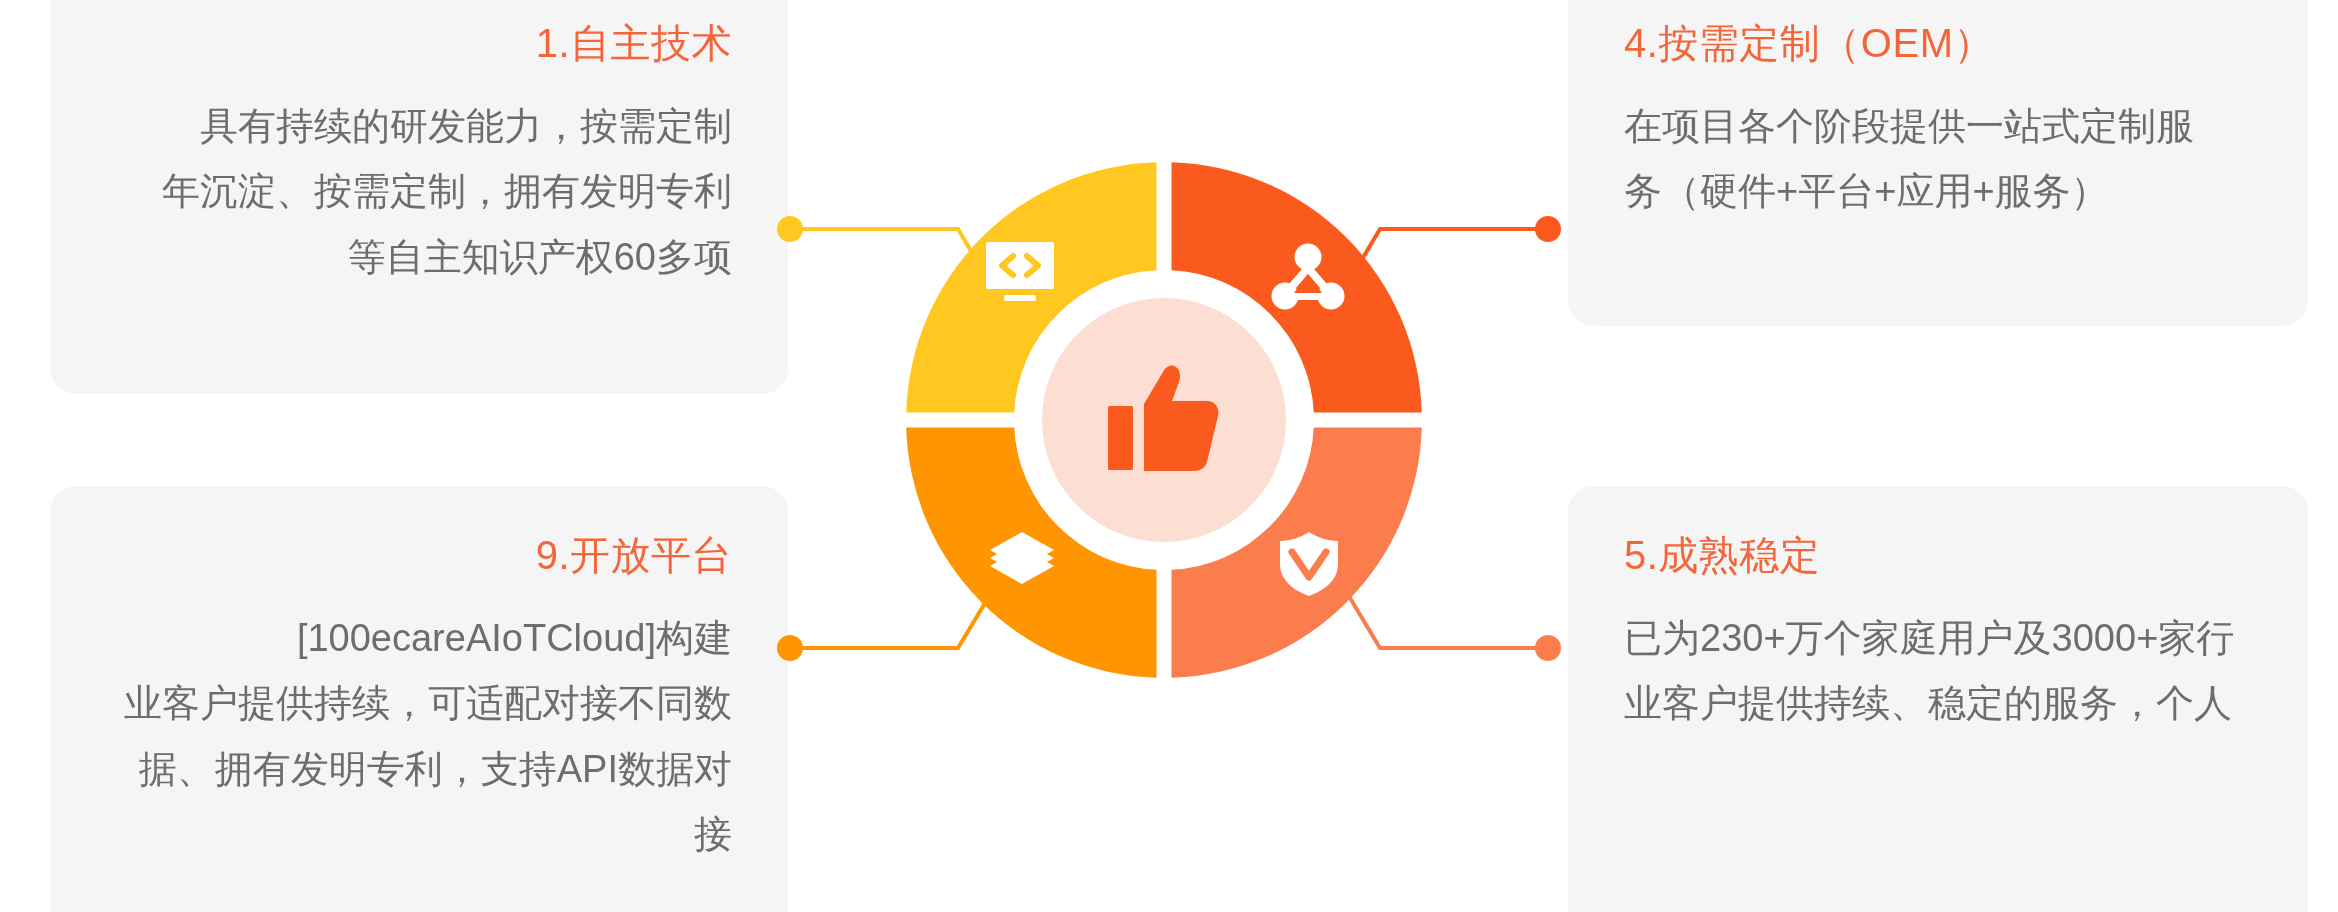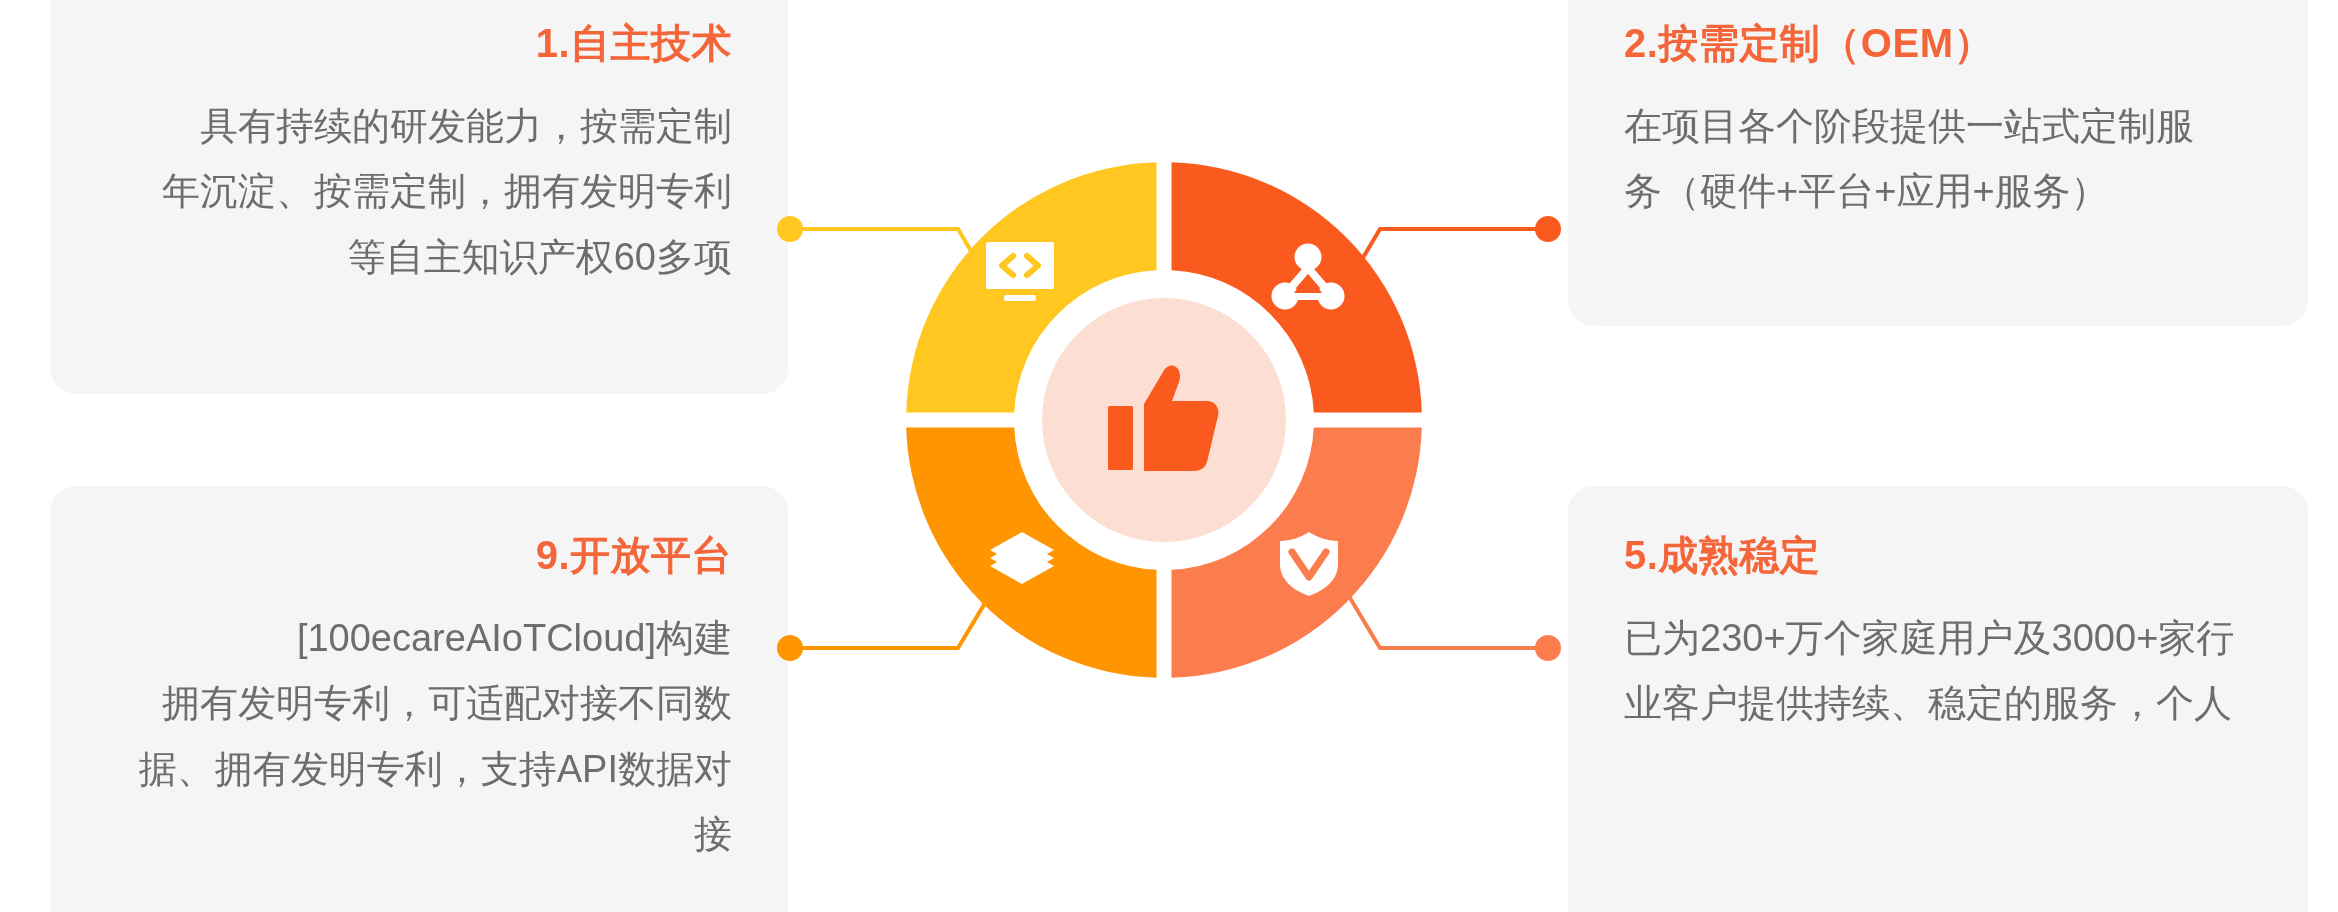--- a/index.html
+++ b/index.html
@@ -22,21 +22,21 @@
   .card {
     position: absolute;
     background: #f5f5f5;
     border-radius: 26px;
     box-sizing: border-box;
     padding: 44px 56px 40px 56px;
   }
   .card-title {
     color: #f4663a;
     font-size: 40px;
-    font-weight: bold;
+    font-weight: normal;
     letter-spacing: 0.5px;
     line-height: 1.25;
     margin: 0 0 26px 0;
     white-space: nowrap;
   }
   .card-body {
     color: #6d6d6d;
     font-size: 38px;
     line-height: 1.72;
     margin: 0;
@@ -98,27 +98,27 @@
       <div>具有持续的研发能力，按需定制</div>
       <div>年沉淀、按需定制，拥有发明专利</div>
       <div>等自主知识产权60多项</div>
     </div>
   </div>
 
   <div class="card card-left" id="card-2">
     <div class="card-title">9.开放平台</div>
     <div class="card-body">
       <div>[100ecareAIoTCloud]构建</div>
-      <div>拥有发明专利，可适配对接不同数</div>
+      <div>业客户提供持续，可适配对接不同数</div>
       <div>据、拥有发明专利，支持API数据对接</div>
     </div>
   </div>
 
   <div class="card card-right" id="card-3">
-    <div class="card-title">2.按需定制（OEM）</div>
+    <div class="card-title">4.按需定制（OEM）</div>
     <div class="card-body">
       <div>在项目各个阶段提供一站式定制服</div>
       <div>务（硬件+平台+应用+服务）</div>
     </div>
   </div>
 
   <div class="card card-right" id="card-4">
     <div class="card-title">5.成熟稳定</div>
     <div class="card-body">
       <div>已为230+万个家庭用户及3000+家行</div>

